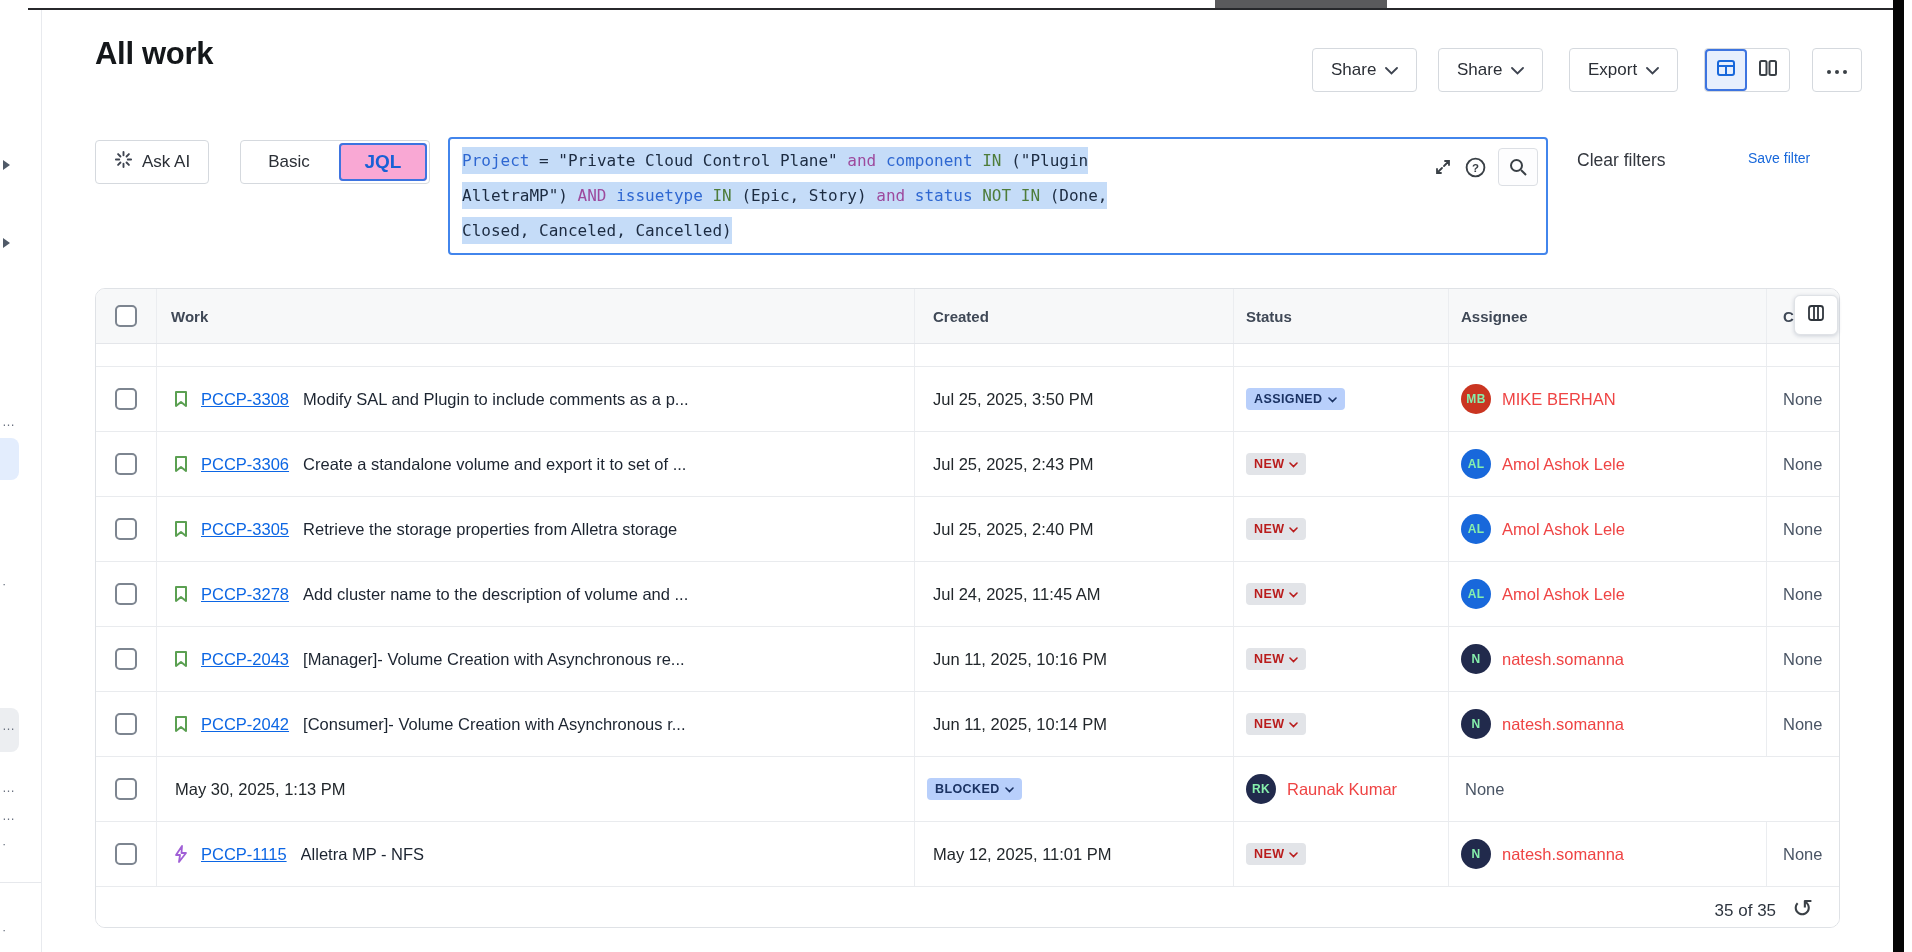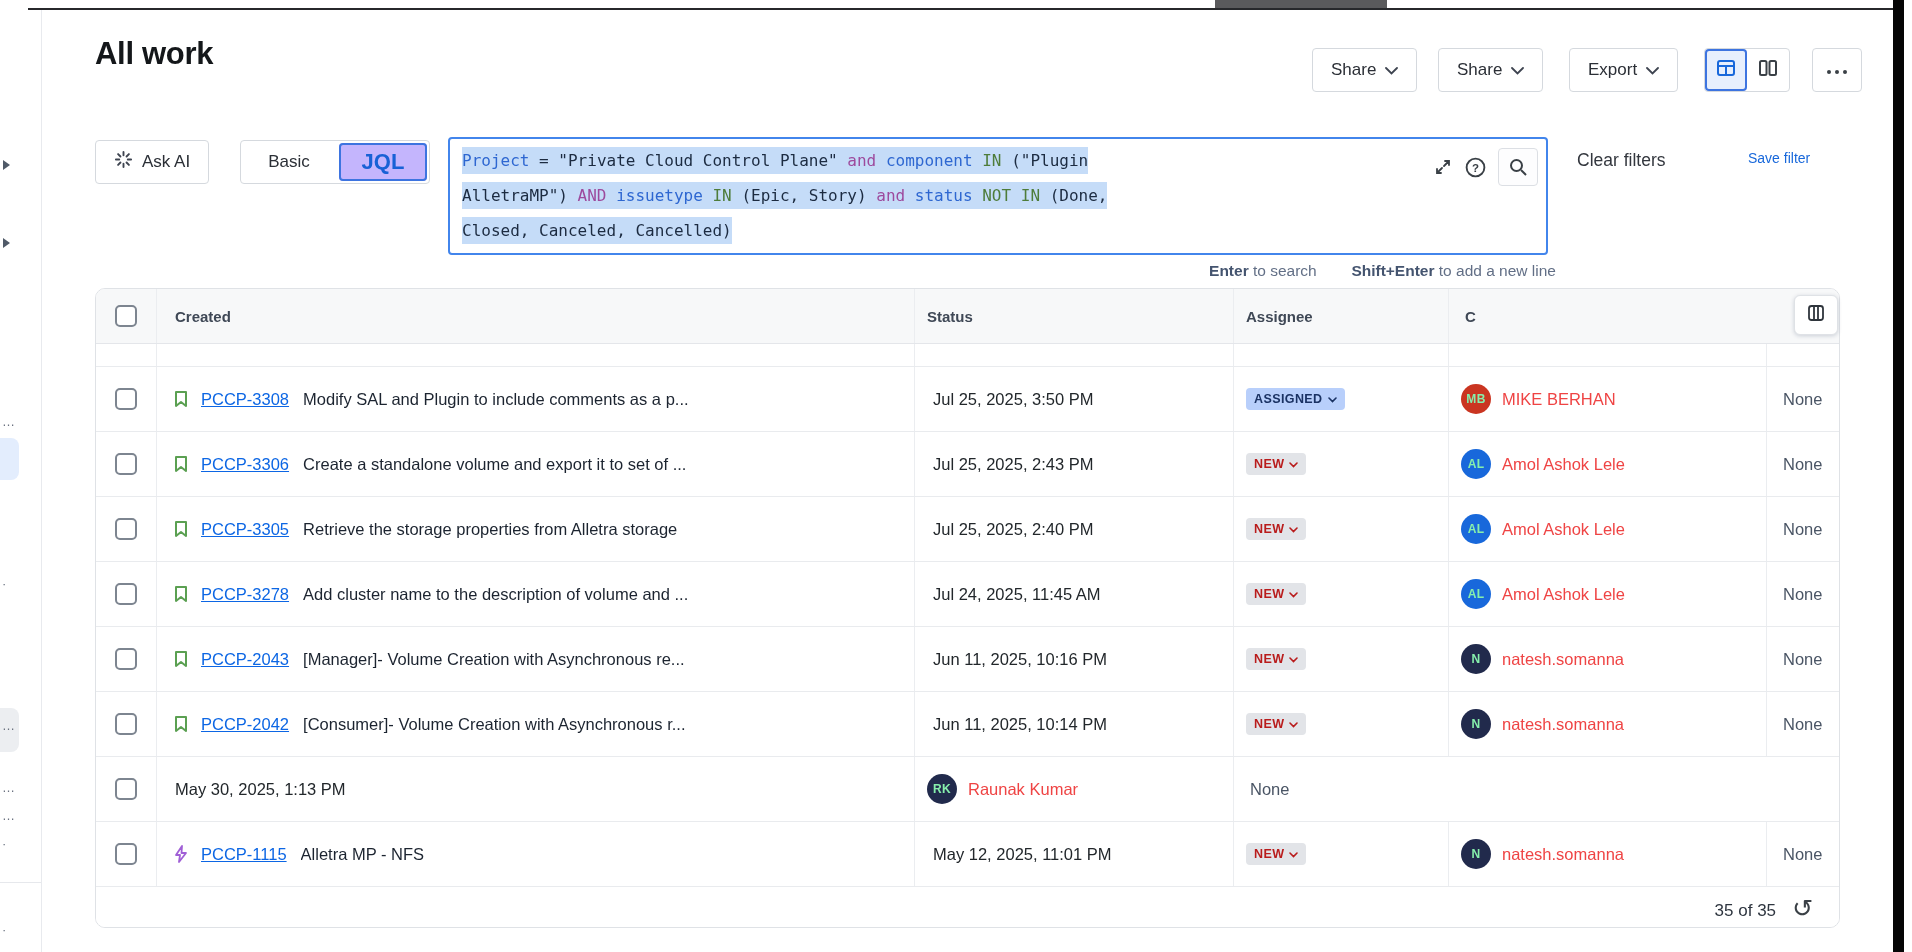--- a/index.html
+++ b/index.html
@@ -35,21 +35,21 @@
   .btn-export { left:1569px; }
   .view-group { position:absolute; left:1704px; top:48px; width:86px; height:44px; display:flex; border:1px solid #d5d9de; border-radius:4px; background:#fff; box-sizing:border-box; }
   .view-seg { flex:1; display:flex; align-items:center; justify-content:center; border-radius:4px; }
   .view-seg.selected { box-shadow:inset 0 0 0 2px #3d74e0; background:#e7effd; }
   .btn-more { left:1812px; width:50px; justify-content:center; padding:0; }
 
   
   .btn-askai { left:95px; top:140px; position:absolute; }
   .mode-group { position:absolute; left:240px; top:140px; width:190px; height:44px; display:flex; border:1px solid #d5d9de; border-radius:4px; background:#fff; box-sizing:border-box; }
   .mode-basic { flex:1; display:flex; align-items:center; justify-content:center; font-size:17px; font-weight:400; color:#2b2f36; }
-  .mode-jql { width:88px; margin:2px; display:flex; align-items:center; justify-content:center; font-size:22px; font-weight:600; color:#1861d6; background:#c4b5fd; border-radius:4px; box-shadow:inset 0 0 0 2px #3d74e0; }
+  .mode-jql { width:88px; margin:2px; display:flex; align-items:center; justify-content:center; font-size:19px; font-weight:600; color:#1861d6; background:#f9a8d4; border-radius:4px; box-shadow:inset 0 0 0 2px #3d74e0; }
 
   
   .jql-editor {
     position:absolute; left:448px; top:137px; width:1100px; height:118px; box-sizing:border-box;
     background:#fff; border:2px solid #4285ec; border-radius:4px; cursor:text;
   }
   .jql-text { position:absolute; left:12px; top:4px; right:120px; font-family:"DejaVu Sans Mono", monospace; font-size:16px; line-height:35px; white-space:pre; }
   .jql-sel { background:#c5dcf8; padding:4px 0; }
   .tok-field    { color:#2e67d1; }
   .tok-logic    { color:#9d4a9d; }
@@ -206,33 +206,27 @@
             <circle cx="8.5" cy="8.5" r="5.5"></circle>
             <path d="M13 13l5 5"></path>
           </svg>
         </span>
     </div>
   </div>
 
   <span class="link-clear">Clear filters</span>
   <span class="link-save">Save filter</span>
 
-  <div class="hint">
-    <b>Enter</b>
-    <span>to search</span>
-    <span class="gap"></span>
-    <b>Shift+Enter</b>
-    <span>to add a new line</span>
-  </div>
 
   <section class="table-card">
     <div class="trow thead">
       <div class="tcell c-check">
           <span class="cbx"></span>
         </div>
+      <div class="tcell c-work">Work</div>
       <div class="tcell c-created">Created</div>
       <div class="tcell c-status">Status</div>
       <div class="tcell c-assignee">Assignee</div>
       <div class="tcell c-last">C</div>
     </div>
     <div class="trow sliver">
       <div class="tcell c-check"></div>
         <div class="tcell c-work"></div>
         <div class="tcell c-created"></div>
       <div class="tcell c-status"></div>
@@ -418,20 +412,28 @@
       <span class="aname">natesh.somanna</span>
     </div>
     <div class="tcell c-last">None</div>
   </div>
 
   <div class="trow item">
     <div class="tcell c-check">
             <span class="cbx"></span>
           </div>
     <div class="tcell c-created">May 30, 2025, 1:13 PM</div>
+    <div class="tcell c-status">
+      <span class="badge badge-blue">
+        <span>BLOCKED</span>
+        <span><svg width="9" height="6" viewBox="0 0 9 6" fill="none" stroke="currentColor" stroke-width="1.6" stroke-linecap="round">
+                  <path d="M1 1l3.5 3.5L8 1"></path>
+                </svg></span>
+      </span>
+    </div>
     <div class="tcell c-assignee">
       <span class="avatar" style="background: rgb(33, 42, 76);">RK</span>
       <span class="aname">Raunak Kumar</span>
     </div>
     <div class="tcell c-last">None</div>
   </div>
 
   <div class="trow item">
     <div class="tcell c-check">
             <span class="cbx"></span>

